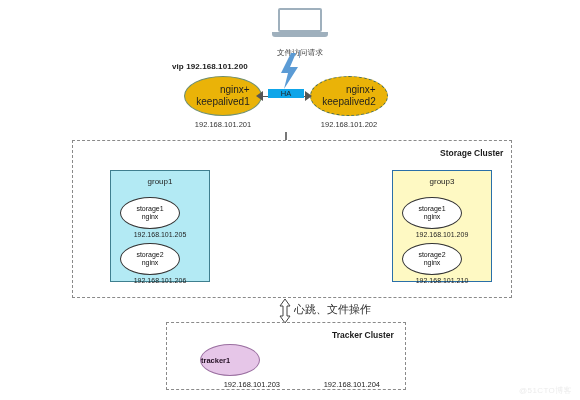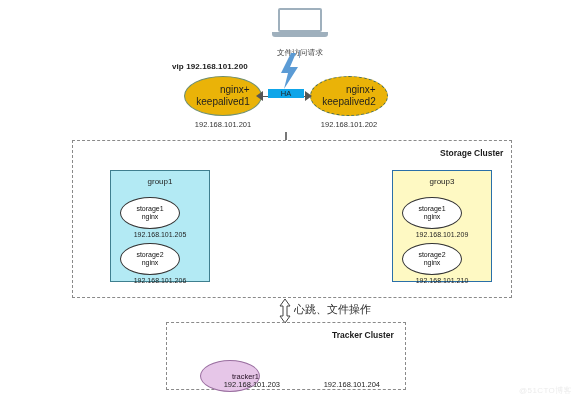--- a/index.html
+++ b/index.html
@@ -204,25 +204,26 @@
   }
 
   
   .tracker-node {
     width: 60px; height: 32px;
     border-radius: 50%;
     background: #e6c6e8;
     border: 1.2px solid #9a6fa0;
     display: flex;
     align-items: center;
-    justify-content: flex-end;
+    justify-content: flex-start;
     font-size: 7.5px;
     color: #241024;
     box-sizing: border-box;
-    top: 360px;
+    top: 344px;
+    font-weight: bold;
   }
   .t1 { left: 200px; }
   .t2 { left: 300px; }
   .tracker-ip {
     font-size: 7.5px;
     color: #222;
     width: 100px;
     text-align: right;
     top: 380px;
     white-space: nowrap;

